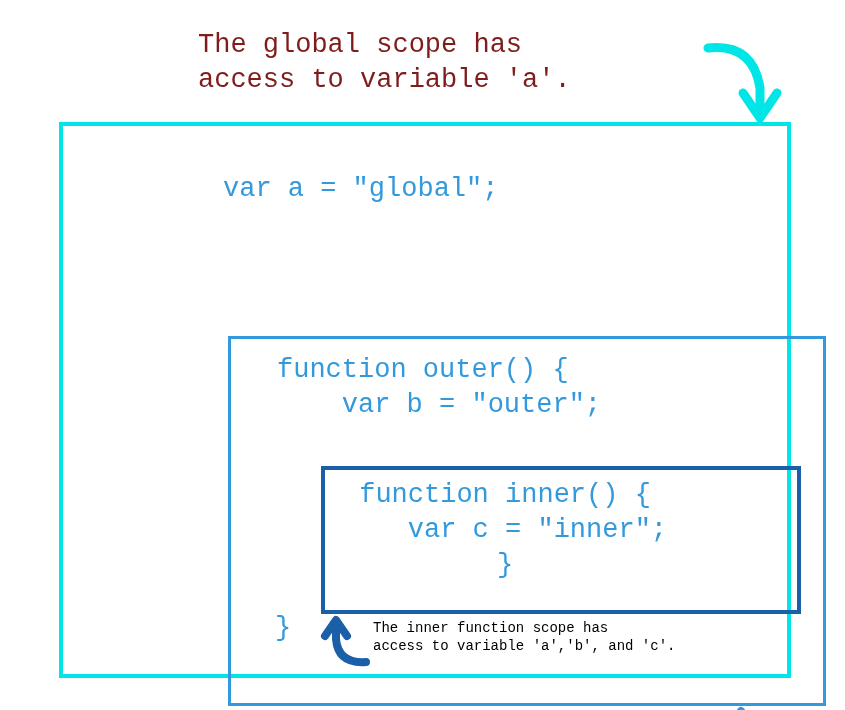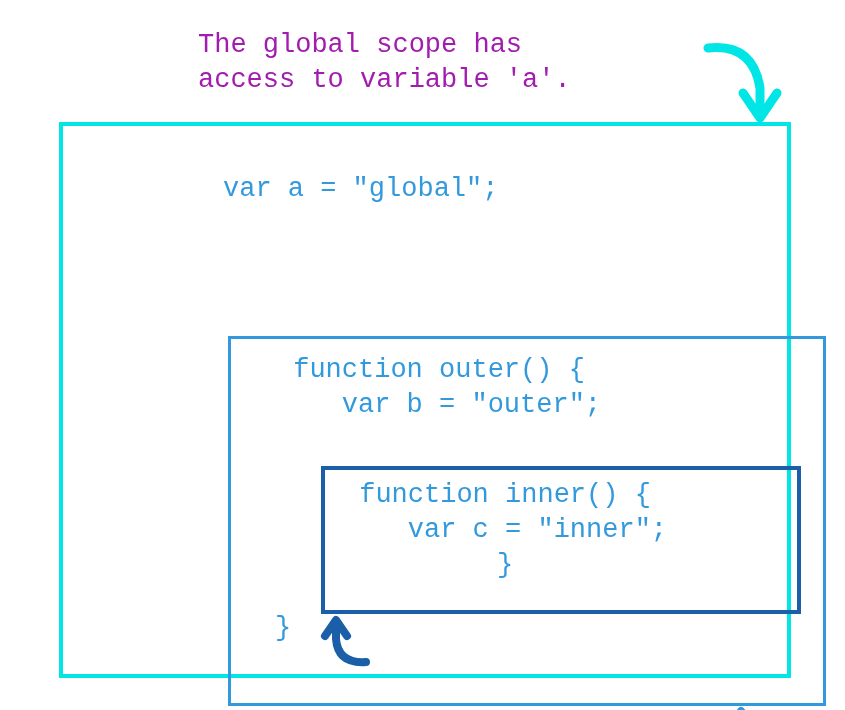--- a/index.html
+++ b/index.html
@@ -13,21 +13,21 @@
       background: #ffffff;
       font-family: 'Courier New', Courier, monospace;
       position: relative;
       overflow: hidden;
     }
     .title-text {
       position: absolute;
       top: 28px;
       left: 198px;
       font-size: 27px;
-      color: #a21caf;
+      color: #7f1d1d;
       font-family: 'Courier New', Courier, monospace;
       line-height: 1.3;
       white-space: pre;
     }
     .global-scope-box {
       position: absolute;
       top: 122px;
       left: 59px;
       width: 732px;
       height: 556px;
@@ -50,21 +50,20 @@
       top: 210px;
       left: 165px;
       width: 598px;
       height: 370px;
       border: 3px solid #3399DD;
     }
     .outer-scope-content {
       position: absolute;
       top: 14px;
       left: 46px;
-      text-align: center;
     }
     .inner-scope-box {
       position: absolute;
       top: 340px;
       left: 258px;
       width: 480px;
       height: 148px;
       border: 4px solid #1A5FA8;
       text-align: center;
     }
@@ -144,19 +143,21 @@
     </div>
   </div>
 
   <div class="outer-close-brace">}</div>
 
   <svg class="arrow-inner" viewBox="0 0 55 55">
     <path d="M 48 48 Q 20 50 18 25 L 18 12" stroke="#1A5FA8" stroke-width="8" fill="none" stroke-linecap="round"></path>
     <path d="M 7 22 L 18 6 L 29 22" stroke="#1A5FA8" stroke-width="8" fill="none" stroke-linecap="round" stroke-linejoin="round"></path>
   </svg>
 
+  <div class="inner-annotation">The inner function scope has
+access to variable 'a','b', and 'c'.</div>
 
   <svg class="arrow-outer" viewBox="0 0 75 70">
     <path d="M 5 55 Q 45 60 52 25 L 52 12" stroke="#3399DD" stroke-width="8" fill="none" stroke-linecap="round"></path>
     <path d="M 40 22 L 52 5 L 64 22" stroke="#3399DD" stroke-width="8" fill="none" stroke-linecap="round" stroke-linejoin="round"></path>
   </svg>
 
 </div>
 
 </body></html>

